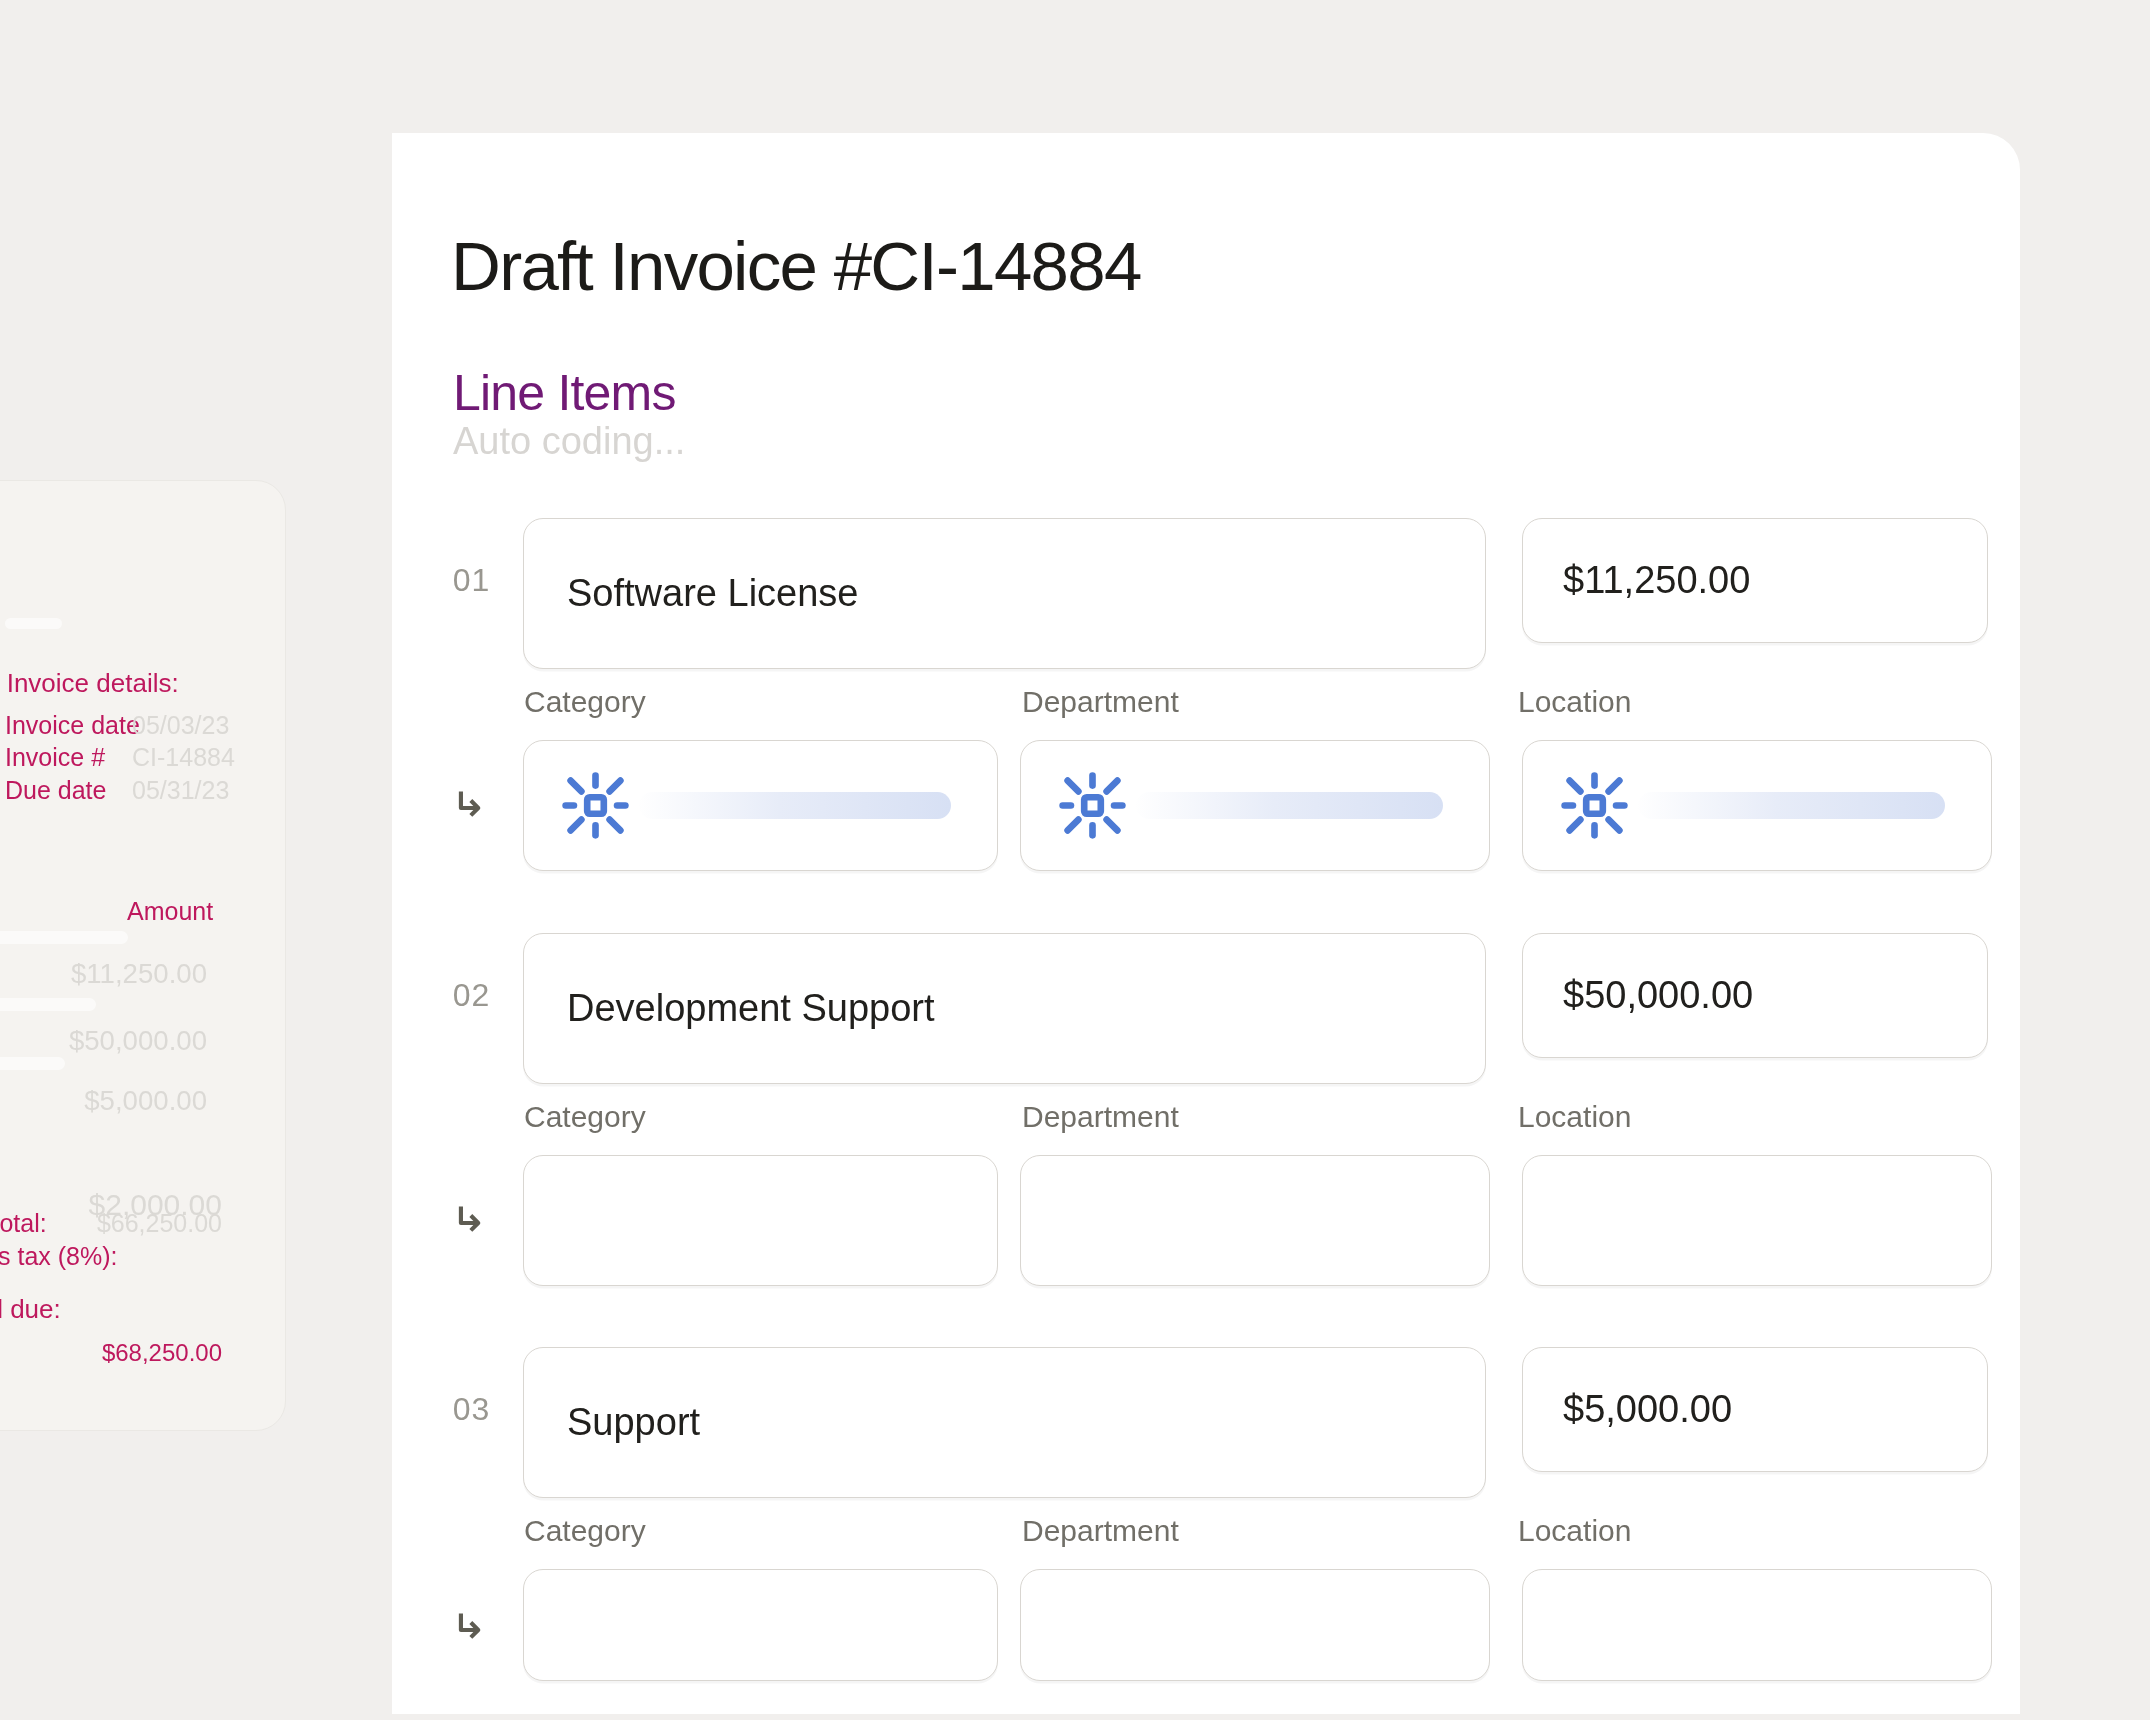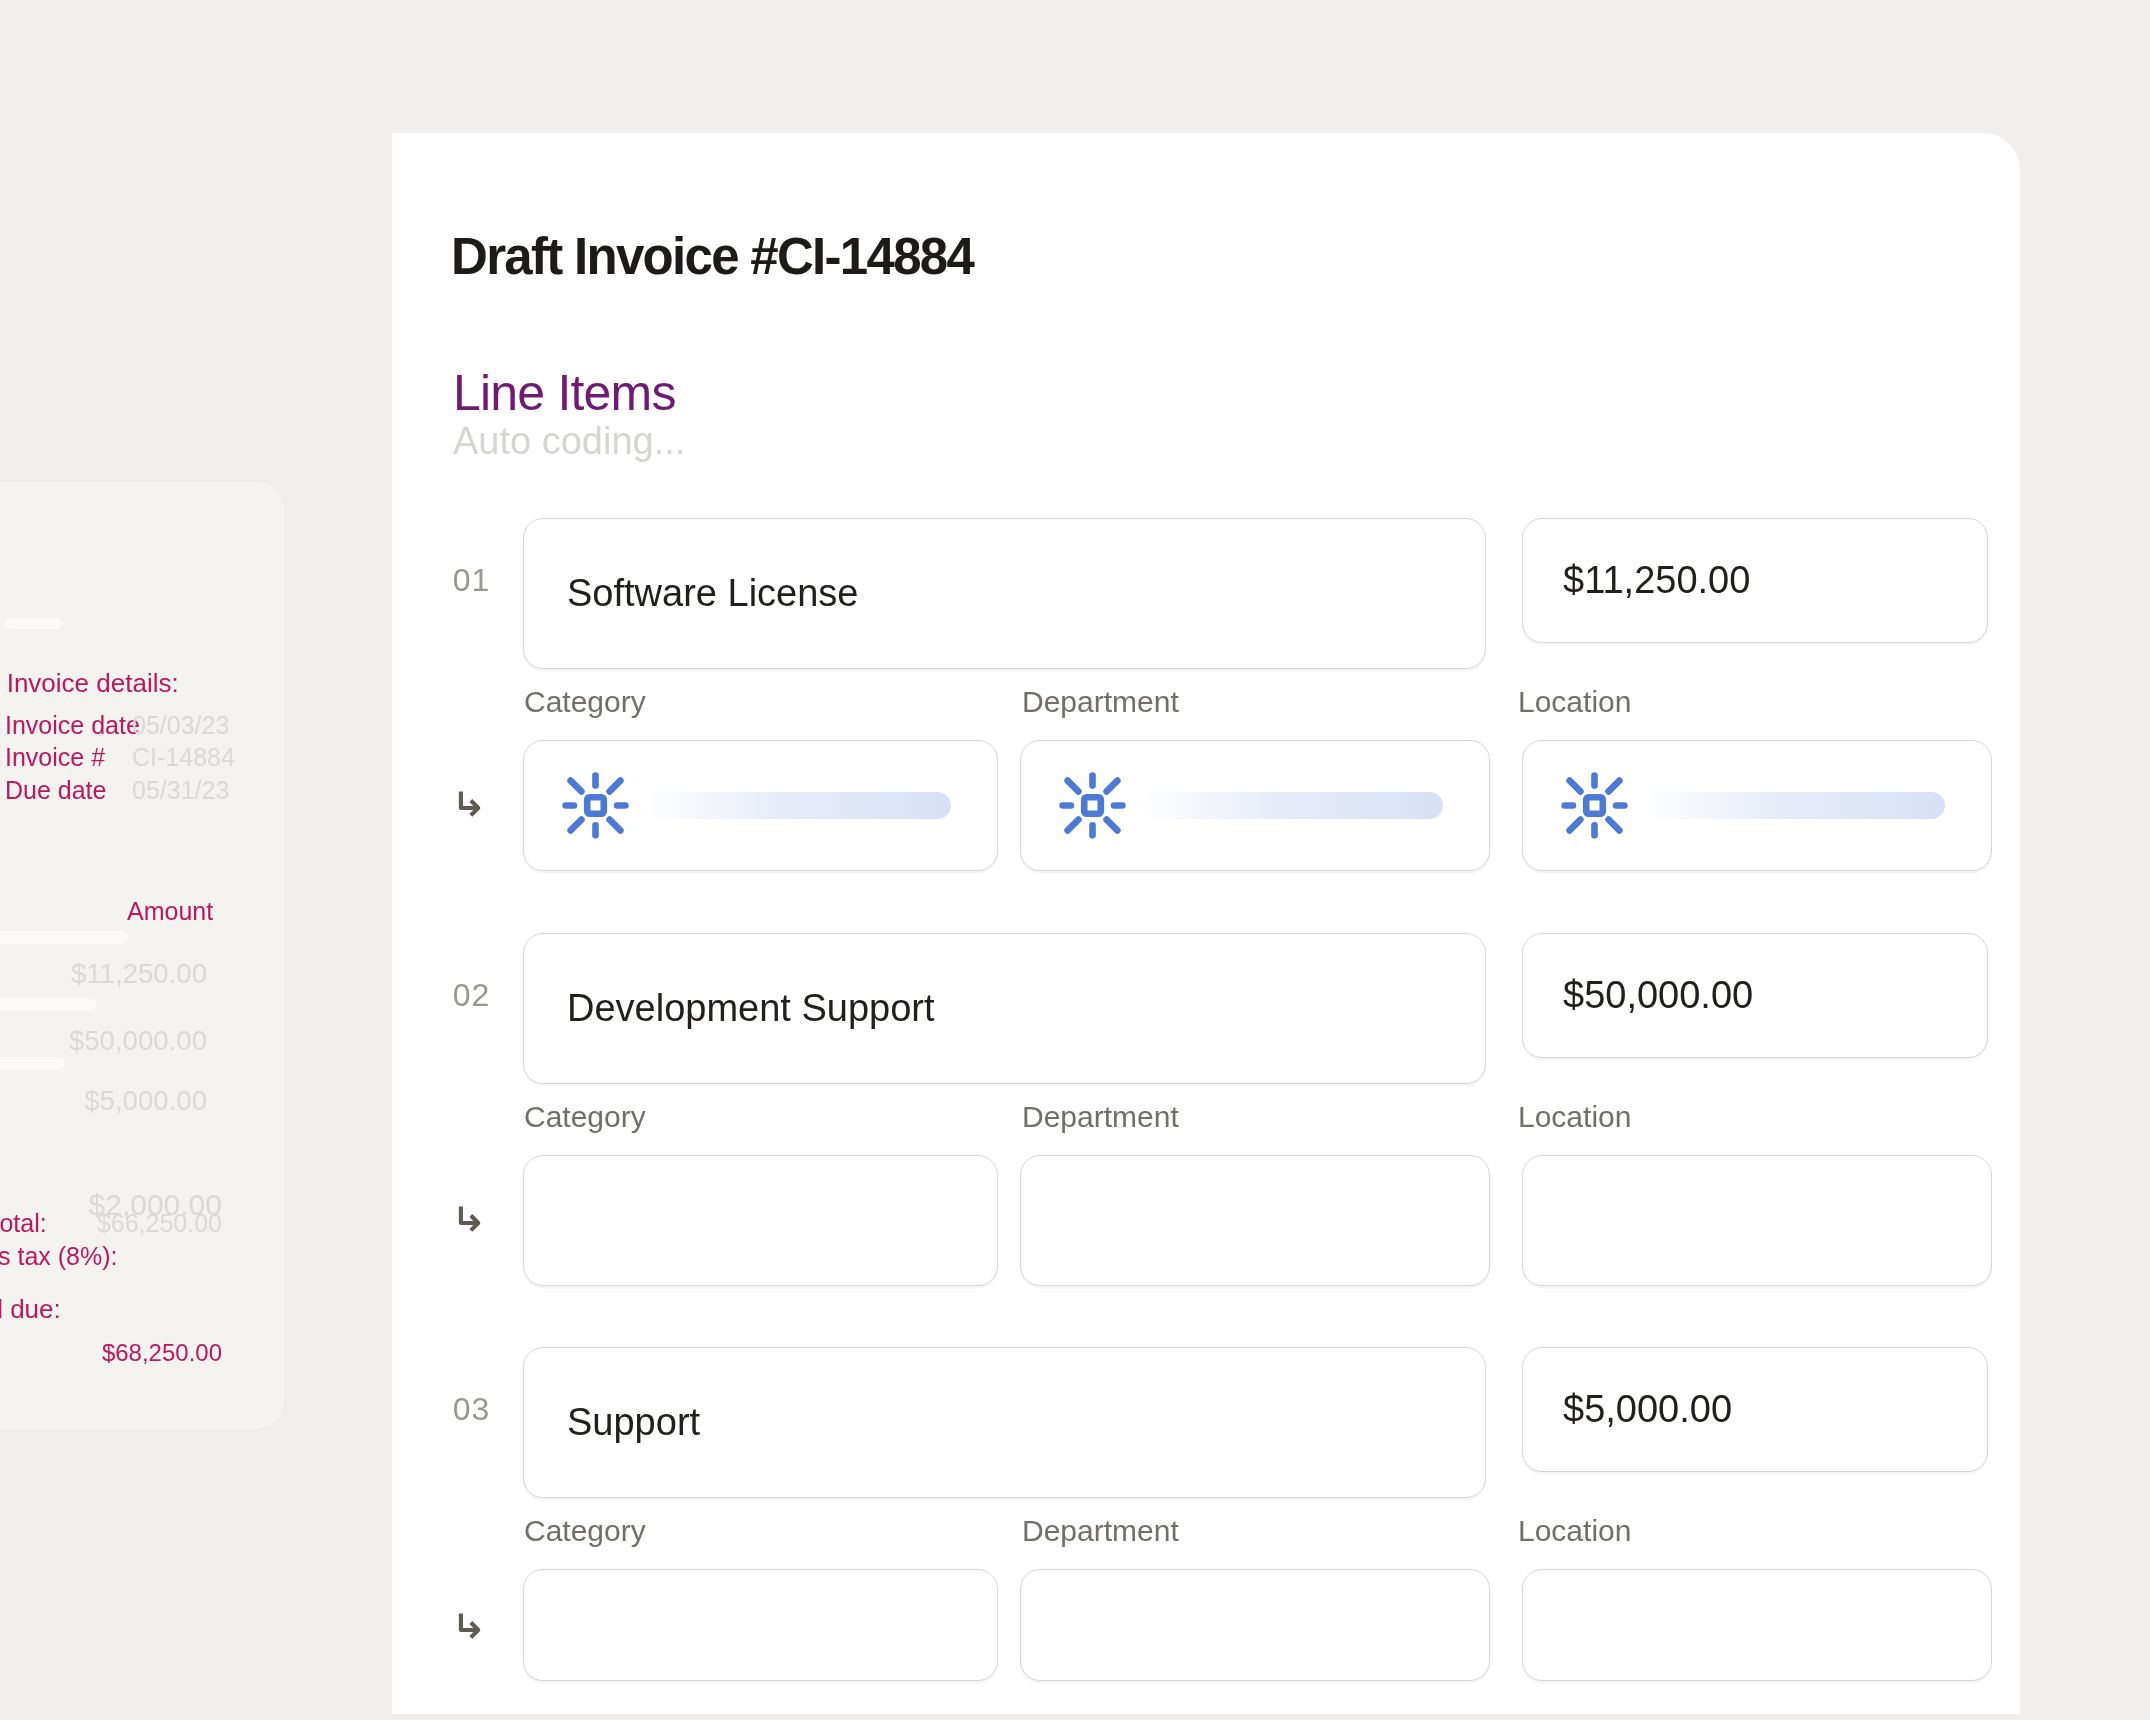--- a/index.html
+++ b/index.html
@@ -24,21 +24,21 @@
   .ghost-amounts{width:207px;text-align:right;}
   .ghost-total-val{width:222px;text-align:right;}
 
   
   .main-card{
     position:absolute;left:392px;top:133px;width:1628px;height:1581px;
     background:#ffffff;border-radius:0 37px 0 0;
     z-index:2;
   }
   .page-title{
-    position:absolute;left:451px;top:227px;font-size:51px;font-weight:700;
+    position:absolute;left:451px;top:227px;font-size:69px;font-weight:400;
     letter-spacing:-1.7px;color:#1c1b18;z-index:3;white-space:nowrap;
   }
   .section-title{
     position:absolute;left:453px;top:364px;font-size:50px;font-weight:500;
     letter-spacing:-0.8px;color:#701a75;z-index:3;
   }
   .status-text{
     position:absolute;left:453px;top:420px;font-size:38px;color:#d7d5d2;z-index:3;
   }
 

